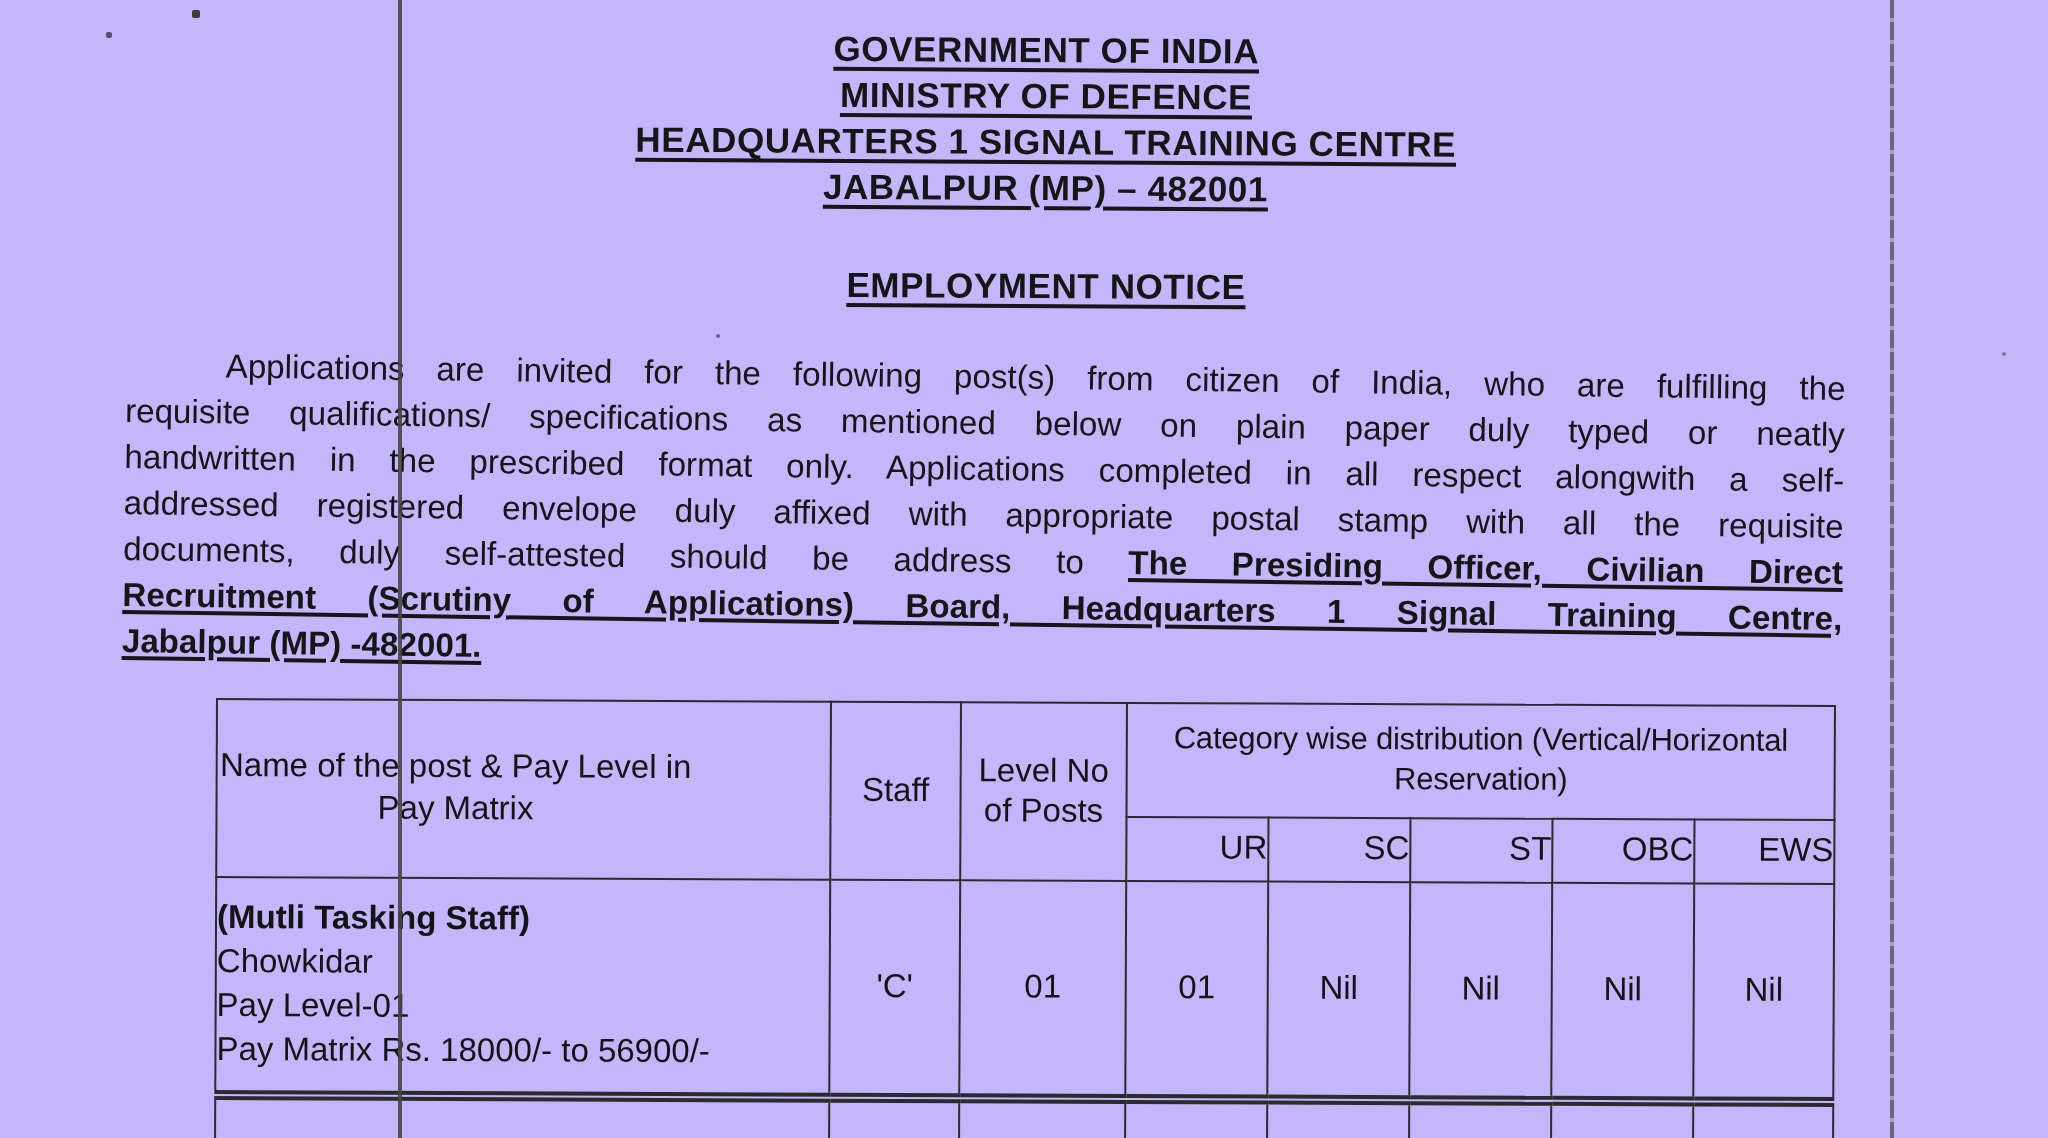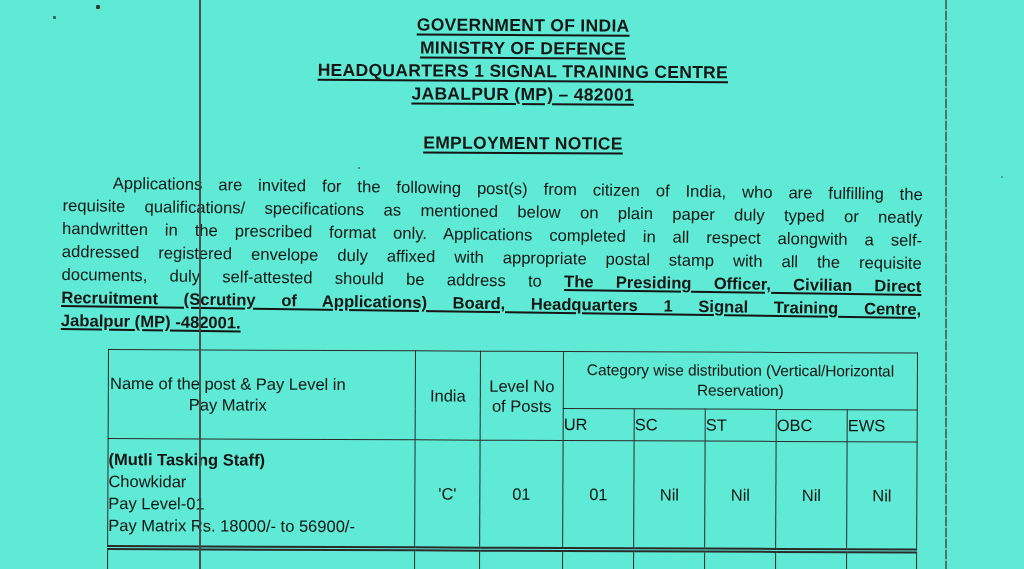--- a/index.html
+++ b/index.html
@@ -1,17 +1,17 @@
 <!DOCTYPE html>
 <html><head>
 <meta charset="utf-8">
 <style>
   html,body{margin:0;padding:0;}
   .page{
-    position:relative;width:1024px;height:569px;background:#5eead4;overflow:hidden;
+    position:relative;width:1024px;height:569px;background:#c4b5fd;overflow:hidden;
     font-family:"Liberation Sans", sans-serif;color:#161616;
   }
   
   .fold-line{position:absolute;top:0;height:100%;z-index:6;pointer-events:none;}
   .fold-left{left:199px;width:1.5px;background:#454545;opacity:.9;}
   .fold-right{left:945px;width:2px;opacity:.75;
     background:repeating-linear-gradient(180deg,#4c4c4c 0 9px,#9a9a9a 9px 11px);}
   .speck{position:absolute;background:#3a3a3a;border-radius:1px;z-index:5;}
   .s1{left:96px;top:5px;width:4px;height:4px;}
   .s2{left:53px;top:16px;width:3px;height:3px;opacity:.8;}
@@ -38,21 +38,21 @@
   
   .table-wrap{position:absolute;left:108px;top:349px;width:809px;
               transform:rotate(.25deg);transform-origin:0 0;}
   table.grid{border-collapse:collapse;table-layout:fixed;width:809px;font-size:16.5px;color:#141414;}
   table.grid td{border:1.5px solid #2b2b2b;padding:0;vertical-align:middle;}
   td.c-post{vertical-align:top;padding:5px 8px;line-height:21px;}
   td.c-post .inner{max-width:238px;}
   tr.hrow td{height:56px;text-align:center;}
   td.c-group,td.c-total{text-align:center;line-height:20px;padding:2px;}
   td.c-cat{text-align:center;font-size:15.5px;line-height:20px;padding:2px 4px;letter-spacing:-.1px;}
-  tr.subrow td{height:31px;text-align:left;}
+  tr.subrow td{height:31px;text-align:right;}
   tr.row1 td{height:106px;}
   tr.row2 td{height:60px;border-top:5px double #2b2b2b;}
   td.c-name{vertical-align:top;text-align:left;padding:4px 8px;line-height:22px;}
   .post-title{font-weight:700;}
   td.ctr{text-align:center;}
 </style>
 </head>
 <body>
 
 <div class="page">
@@ -95,21 +95,21 @@
           <col style="width:71px">
           <col style="width:71px">
         <col style="width:71px">
           <col style="width:70px">
       </colgroup>
       <tbody>
         <tr class="hrow">
           <td rowspan="2" class="c-post">
               <div class="inner">Name of the post &amp; Pay Level in Pay Matrix</div>
             </td>
-          <td rowspan="2" class="c-group">India</td>
+          <td rowspan="2" class="c-group">Staff</td>
           <td rowspan="2" class="c-total">Level No of Posts</td>
           <td colspan="5" class="c-cat">Category wise distribution (Vertical/Horizontal Reservation)</td>
         </tr>
         <tr class="subrow">
           <td>UR</td>
           <td>SC</td>
           <td>ST</td>
           <td>OBC</td>
           <td>EWS</td>
         </tr>

